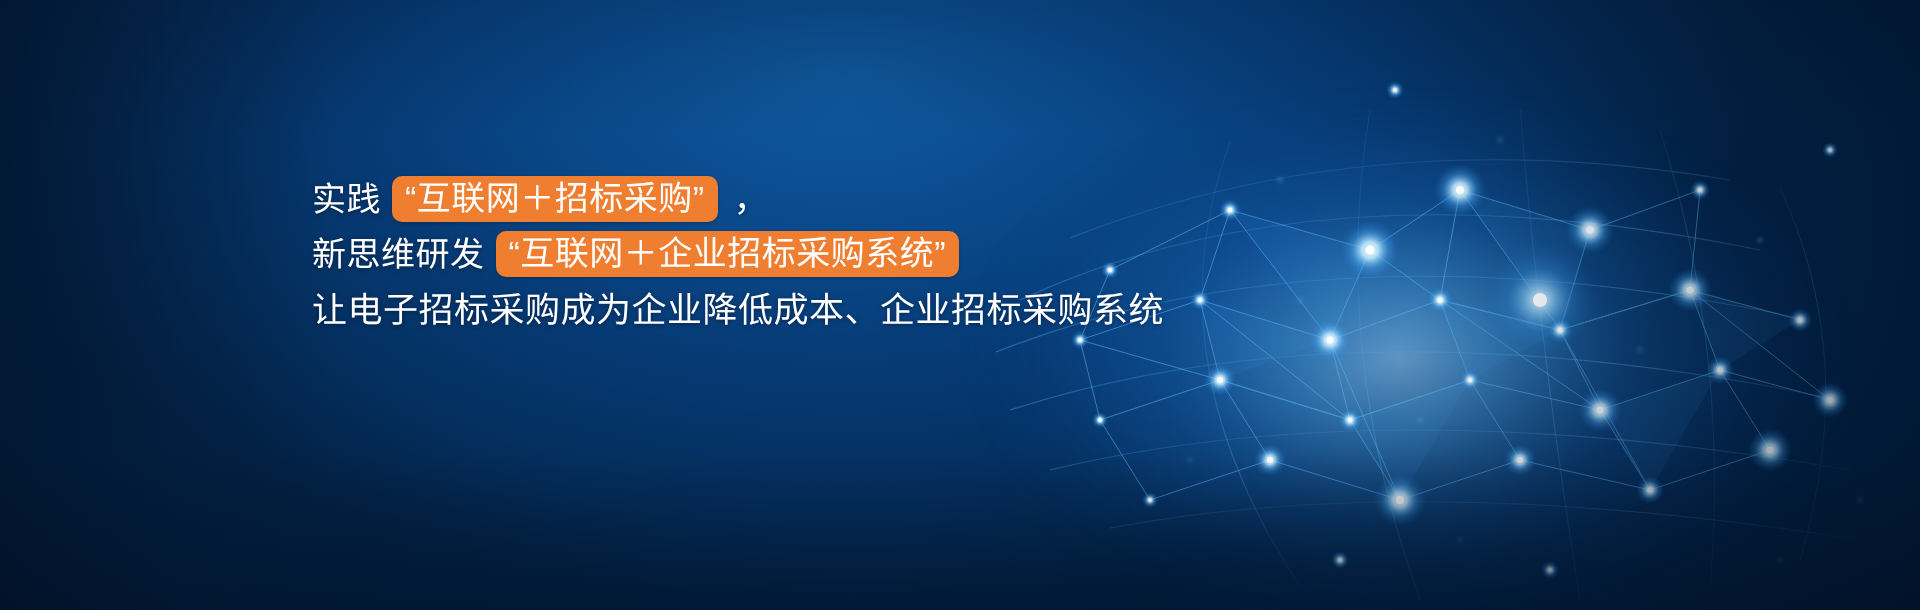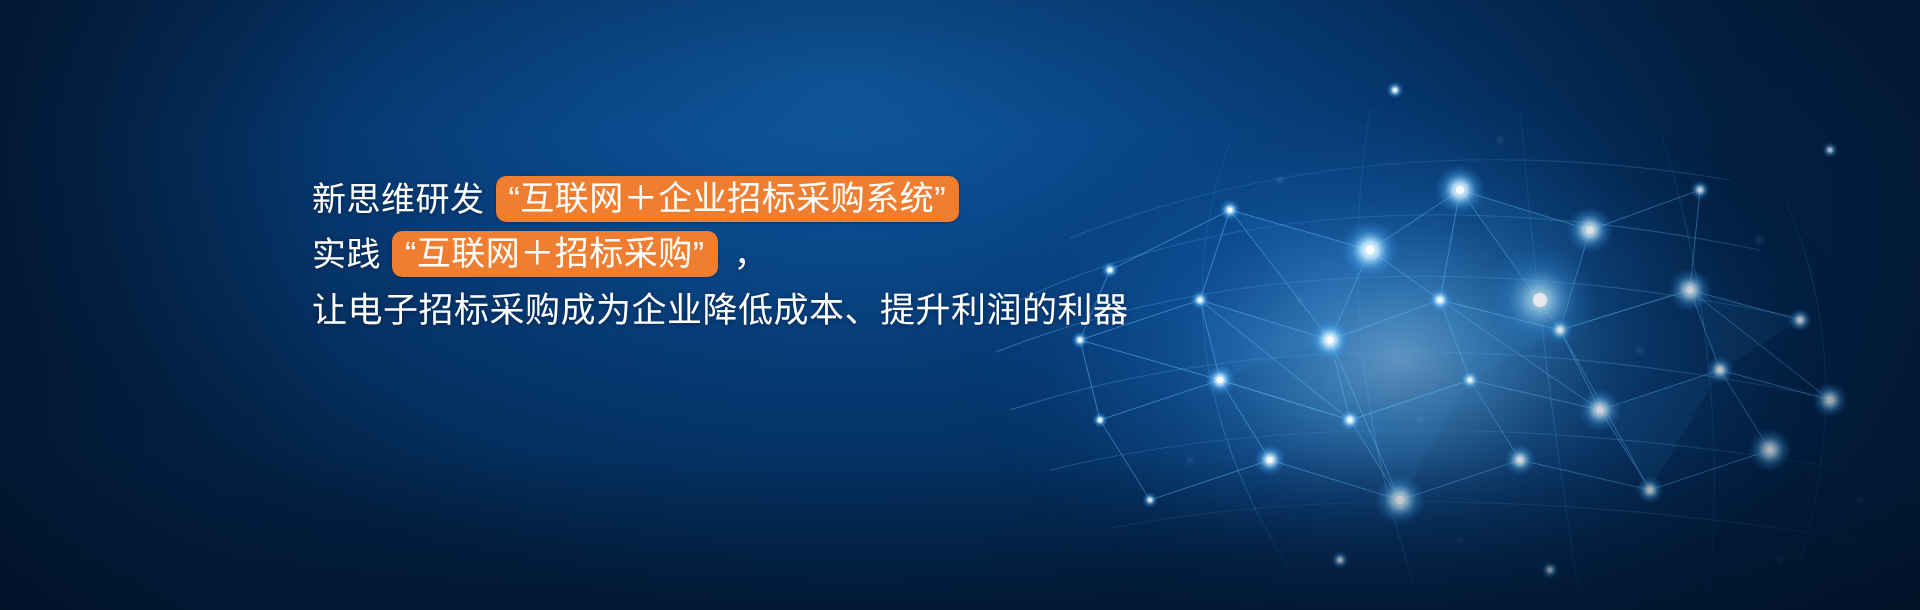--- a/index.html
+++ b/index.html
@@ -288,33 +288,33 @@
           <circle cx="560" cy="540" r="1.6"></circle>
         </g>
       </g>
     </svg>
   </div>
 
   <div class="bg-vignette"></div>
 
   <div class="copy">
 
-    <div class="line line-2">
-      <span class="plain">新思维研发</span>
-      <span class="sp-s"></span>
-      <span class="badge">“互联网＋企业招标采购系统”</span>
-    </div>
-
     <div class="line line-1">
       <span class="plain">实践</span>
       <span class="sp-s"></span>
       <span class="badge">“互联网＋招标采购”</span>
       <span class="sp-m"></span>
       <span class="comma">，</span>
     </div>
 
+    <div class="line line-2">
+      <span class="plain">新思维研发</span>
+      <span class="sp-s"></span>
+      <span class="badge">“互联网＋企业招标采购系统”</span>
+    </div>
+
     <div class="line line-3">
-      <span class="plain">让电子招标采购成为企业降低成本、提升利润的利器</span>
+      <span class="plain">让电子招标采购成为企业降低成本、企业招标采购系统</span>
     </div>
 
   </div>
 
 </div>
 
 </body></html>

